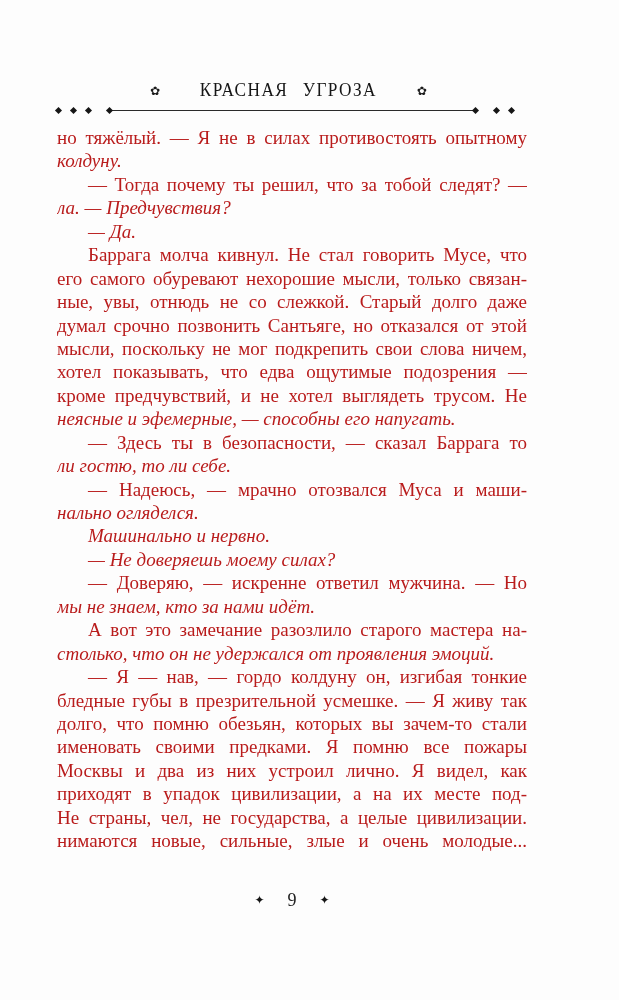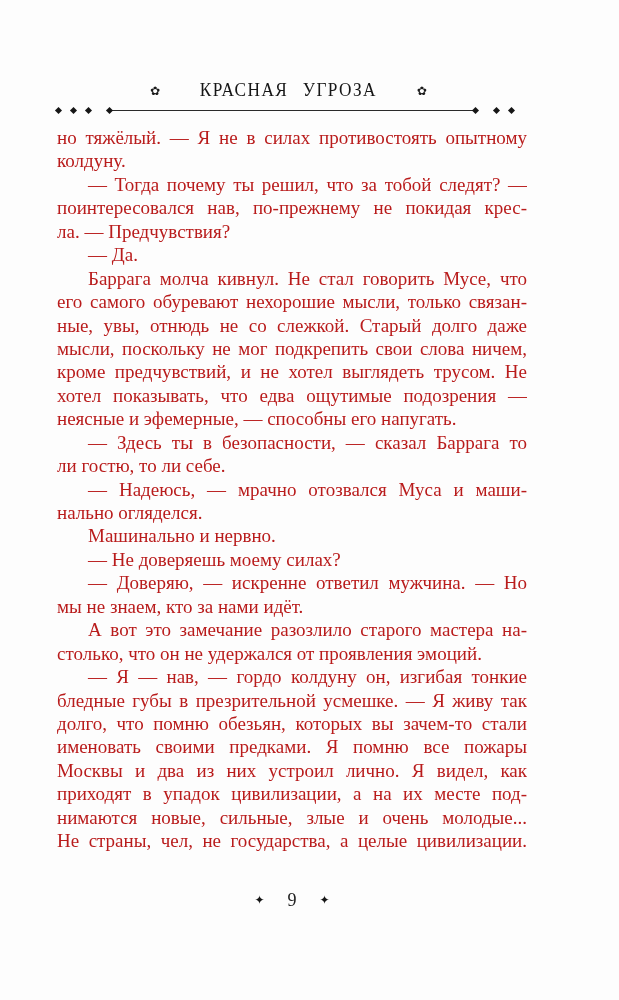--- a/index.html
+++ b/index.html
@@ -46,21 +46,21 @@
   
   .text-block {
     position:absolute; top:126px; left:57px; width:470px;
     font-size:19px; line-height:23.45px; color:#b91c1c;
   }
   .line {
     height:23.45px; overflow:hidden; white-space:normal;
     text-align:justify;
   }
   .line.j  { text-align-last:justify; }
-  .line.l  { text-align:left; text-align-last:left; }
+  .line.l  { text-align:left; text-align-last:left;font-style:italic; }
   .line.ind{ padding-left:31px; }
 
   
   .folio {
     position:absolute; top:891px; left:57px; width:470px;
     display:flex; align-items:center; justify-content:center; gap:23px;
   }
   .folio .star {
     font-family:"DejaVu Sans",sans-serif; font-size:12px; color:#161616; line-height:1;
   }
@@ -93,31 +93,31 @@
       <span class="sp15"></span>
     <span class="dmd"></span>
   </div>
 
   <div class="text-block">
 
     <div class="line j">но тяжёлый. — Я не в силах противостоять опытному</div>
     <div class="line l">колдуну.</div>
 
     <div class="line j ind">— Тогда почему ты решил, что за тобой следят? —</div>
-    <div class="line j">поинтересовался нав, по-прежнему не покидая крес-</div>
     <div class="line l">ла. — Предчувствия?</div>
 
     <div class="line l ind">— Да.</div>
 
     <div class="line j ind">Баррага молча кивнул. Не стал говорить Мусе, что</div>
     <div class="line j">его самого обуревают нехорошие мысли, только связан-</div>
     <div class="line j">ные, увы, отнюдь не со слежкой. Старый долго даже</div>
+    <div class="line j">думал срочно позвонить Сантьяге, но отказался от этой</div>
     <div class="line j">мысли, поскольку не мог подкрепить свои слова ничем,</div>
+    <div class="line j">хотел показывать, что едва ощутимые подозрения —</div>
     <div class="line j">кроме предчувствий, и не хотел выглядеть трусом. Не</div>
-    <div class="line j">хотел показывать, что едва ощутимые подозрения —</div>
     <div class="line l">неясные и эфемерные, — способны его напугать.</div>
 
     <div class="line j ind">— Здесь ты в безопасности, — сказал Баррага то</div>
     <div class="line l">ли гостю, то ли себе.</div>
 
     <div class="line j ind">— Надеюсь, — мрачно отозвался Муса и маши-</div>
     <div class="line l">нально огляделся.</div>
 
     <div class="line l ind">Машинально и нервно.</div>
 
@@ -128,22 +128,22 @@
 
     <div class="line j ind">А вот это замечание разозлило старого мастера на-</div>
     <div class="line l">столько, что он не удержался от проявления эмоций.</div>
 
     <div class="line j ind">— Я — нав, — гордо колдуну он, изгибая тонкие</div>
     <div class="line j">бледные губы в презрительной усмешке. — Я живу так</div>
     <div class="line j">долго, что помню обезьян, которых вы зачем-то стали</div>
     <div class="line j">именовать своими предками. Я помню все пожары</div>
     <div class="line j">Москвы и два из них устроил лично. Я видел, как</div>
     <div class="line j">приходят в упадок цивилизации, а на их месте под-</div>
+    <div class="line j">Не страны, чел, не государства, а целые цивилизации.</div>
     <div class="line j">нимаются новые, сильные, злые и очень молодые...</div>
-    <div class="line j">Не страны, чел, не государства, а целые цивилизации.</div>
   </div>
 
   <div class="folio">
     <span class="star">✦</span>
     <span class="num">9</span>
     <span class="star">✦</span>
   </div>
 
 </div>
 

